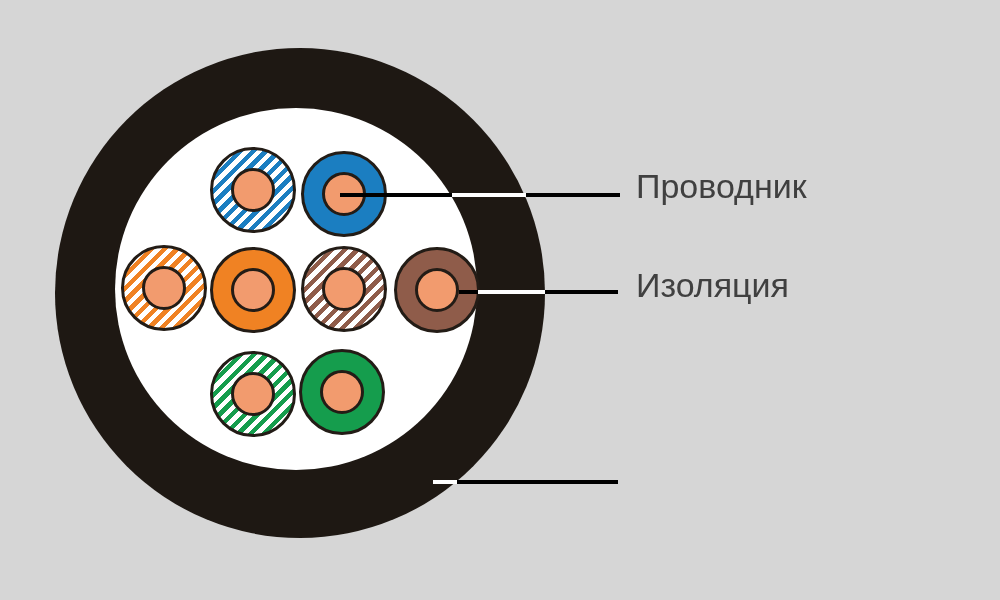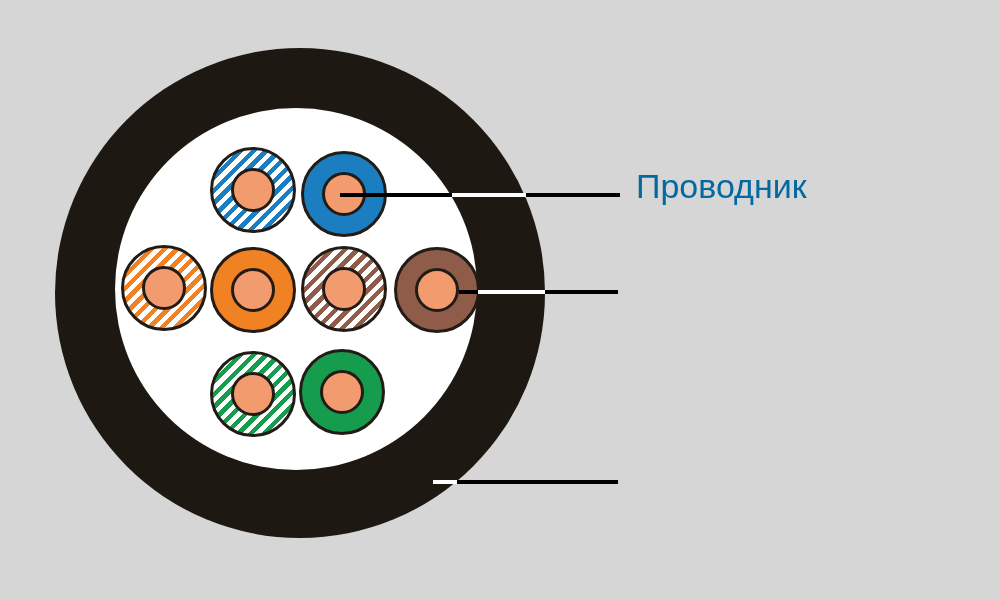--- a/index.html
+++ b/index.html
@@ -60,21 +60,21 @@
   }
   .seg-black { background: #000000; }
   .seg-white { background: #ffffff; }
 
   
   .callout-label {
     position: absolute;
     left: 636px;
     font-size: 34px;
     line-height: 34px;
-    color: #0369a1;
+    color: #404040;
     white-space: nowrap;
   }
   .lbl-conductor  { top: 169px; }
   .lbl-insulation { top: 268px; }
   .lbl-jacket     { top: 460px; }
 </style>
 </head>
 <body>
 
 <div id="stage">
@@ -120,14 +120,15 @@
     <div class="seg seg-white" style="left:478px; top:290px; width:67px;"></div>
     <div class="seg seg-black" style="left:545px; top:290px; width:73px;"></div>
   </div>
 
   <div>
     <div class="seg seg-white" style="left:433px; top:480px; width:24px;"></div>
     <div class="seg seg-black" style="left:457px; top:480px; width:161px;"></div>
   </div>
 
   <div class="callout-label lbl-conductor">Проводник</div>
+  <div class="callout-label lbl-insulation">Изоляция</div>
 
 </div>
 
 </body></html>

